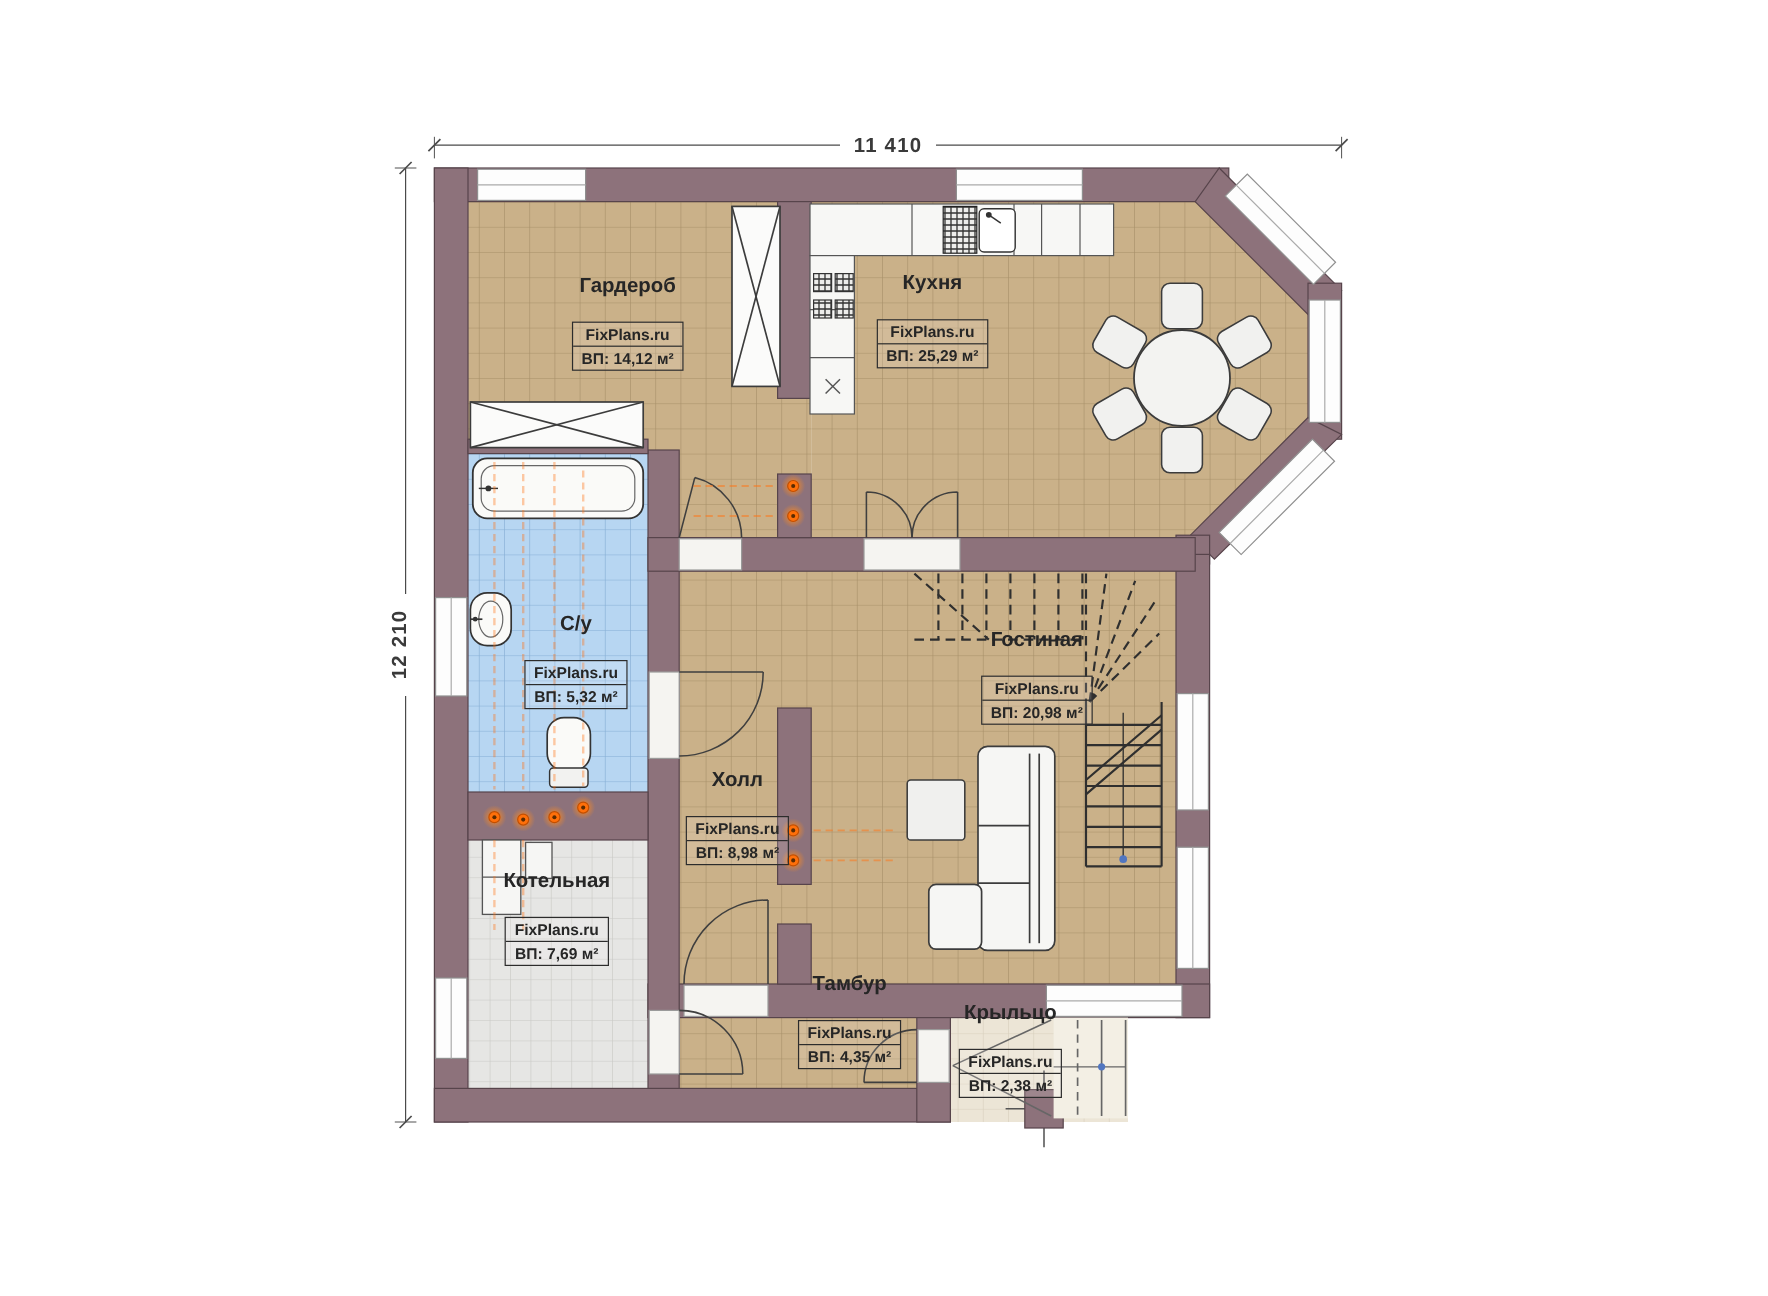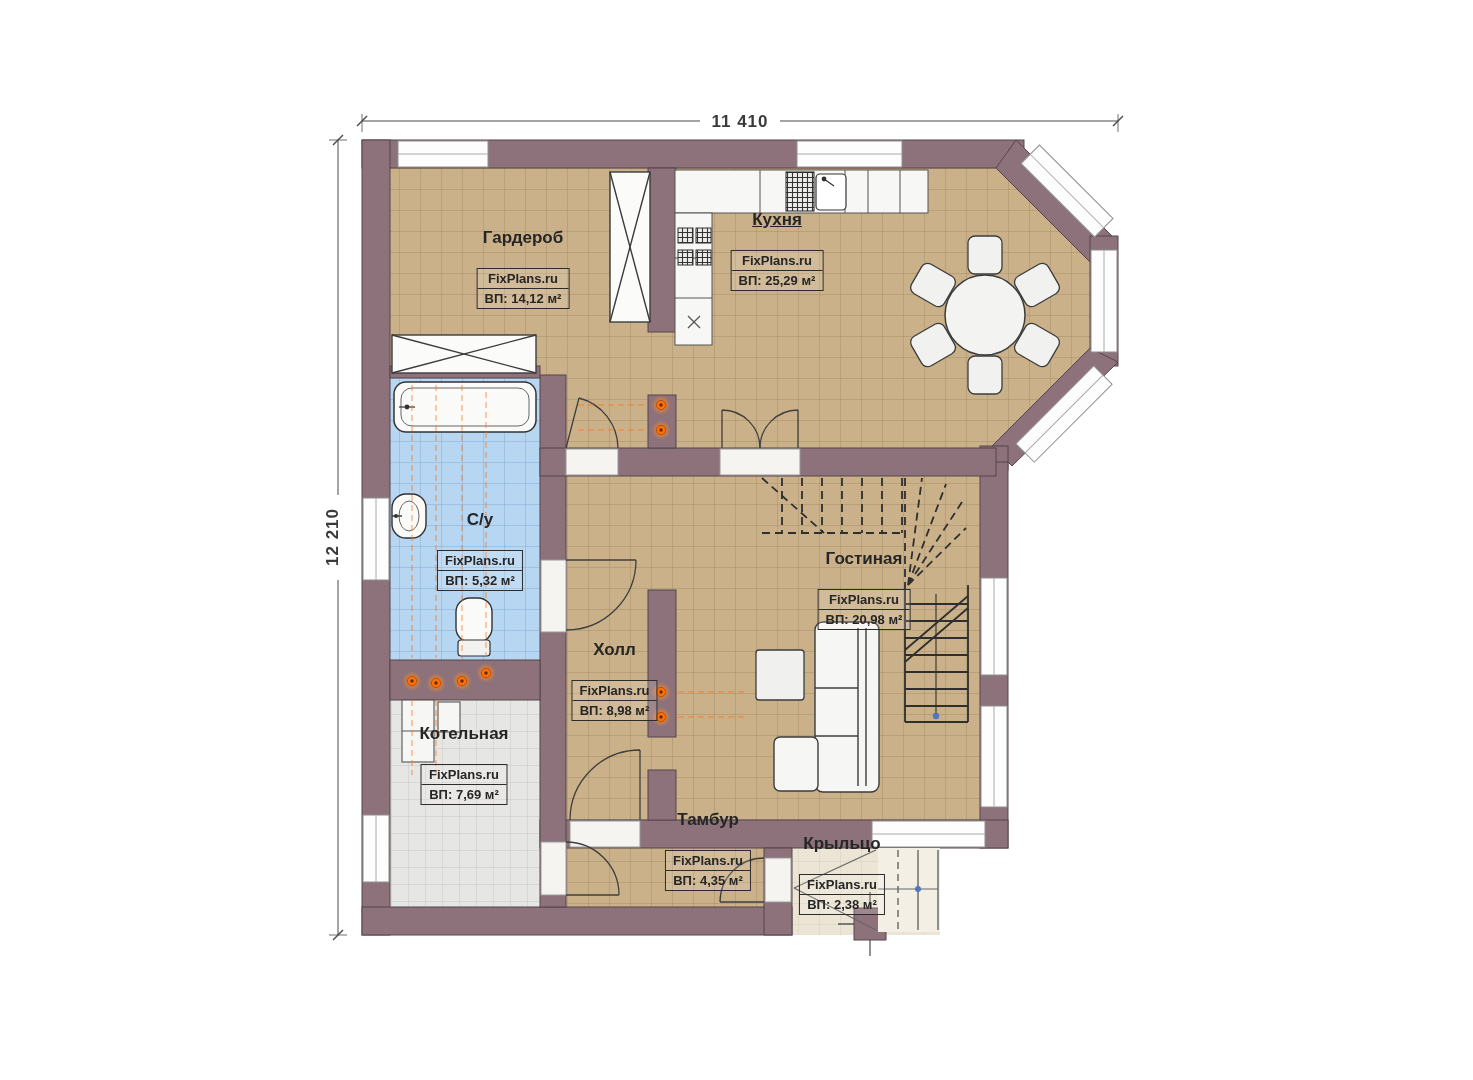--- a/index.html
+++ b/index.html
@@ -317,37 +317,37 @@
 </svg>
 
 <div class="room-label" style="left:523px;top:228px;">
   <div class="room-name">Гардероб</div>
   <div class="label-box">
     <div class="row">FixPlans.ru</div>
     <div class="row">ВП: 14,12 м²</div>
   </div>
 </div>
 
-<div class="room-label" style="left:777px;top:210px;text-decoration:underline;">
+<div class="room-label" style="left:777px;top:226px;">
   <div class="room-name">Кухня</div>
   <div class="label-box">
     <div class="row">FixPlans.ru</div>
     <div class="row">ВП: 25,29 м²</div>
   </div>
 </div>
 
 <div class="room-label" style="left:480px;top:510px;">
   <div class="room-name">С/у</div>
   <div class="label-box">
     <div class="row">FixPlans.ru</div>
     <div class="row">ВП: 5,32 м²</div>
   </div>
 </div>
 
-<div class="room-label" style="left:864px;top:549px;">
+<div class="room-label" style="left:864px;top:523px;">
   <div class="room-name">Гостиная</div>
   <div class="label-box">
     <div class="row">FixPlans.ru</div>
     <div class="row">ВП: 20,98 м²</div>
   </div>
 </div>
 
 <div class="room-label" style="left:597px;top:640px;padding-left:35px;">
   <div class="room-name">Холл</div>
   <div class="label-box">

